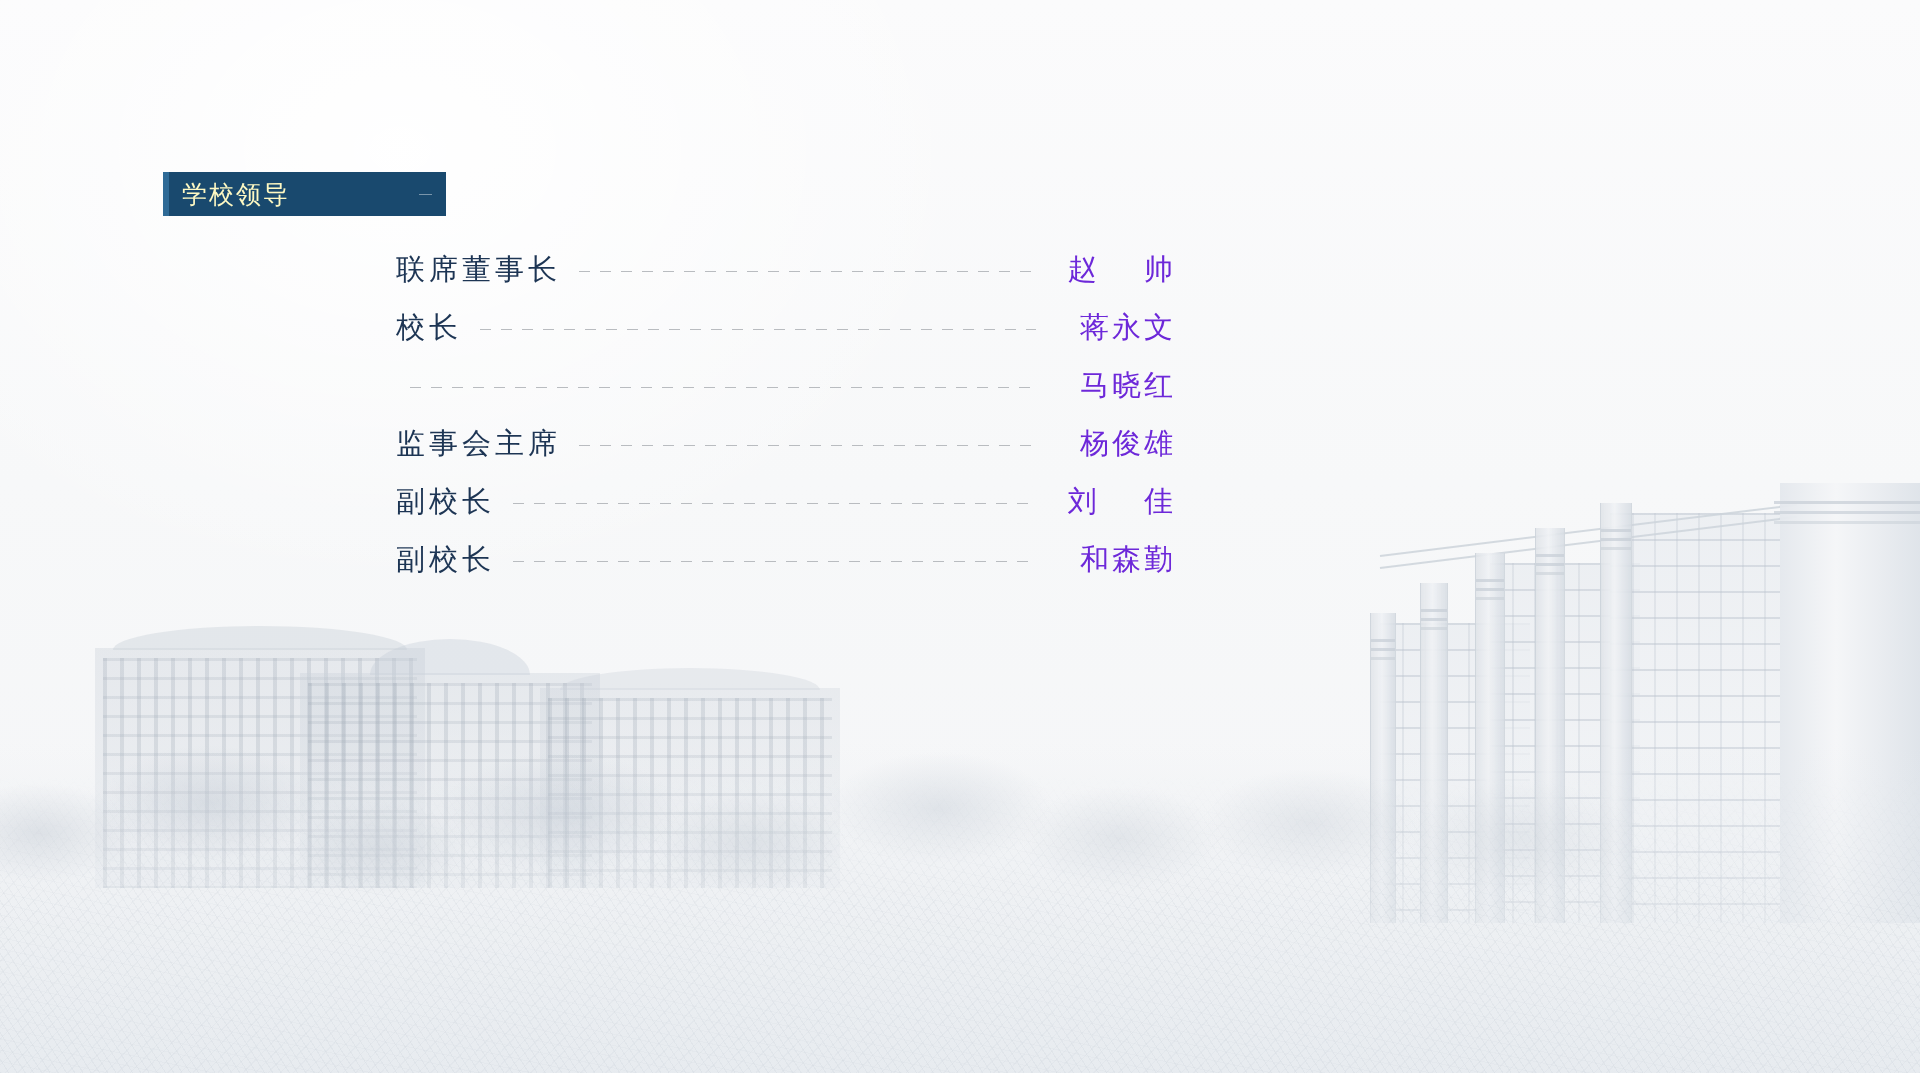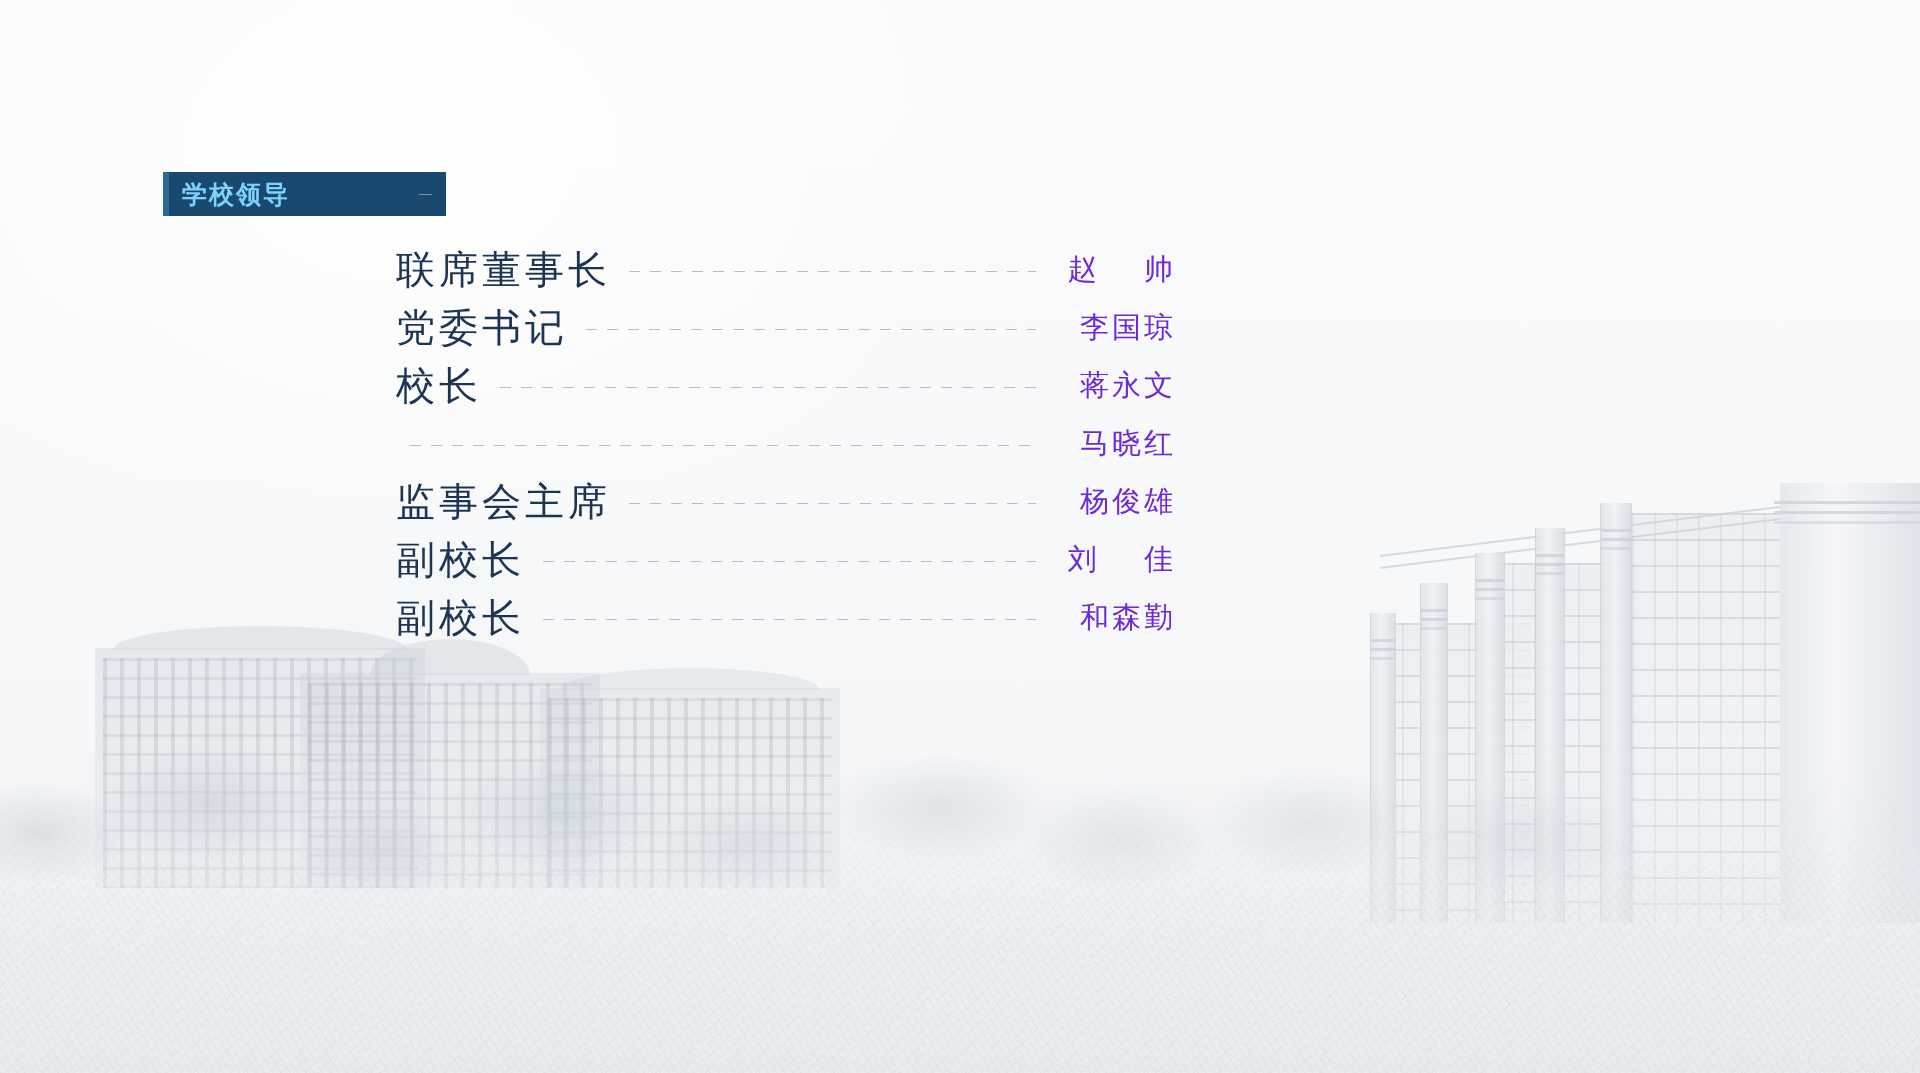--- a/index.html
+++ b/index.html
@@ -170,24 +170,24 @@
     align-items: center;
   }
   .header-accent {
     position: absolute;
     left: 0; top: 0;
     width: 6px; height: 100%;
     background: #2e6a96;
   }
   .header-title {
     margin-left: 19px;
-    color: #7dd3fc;
+    color: #fef9c3;
     font-size: 25px;
     letter-spacing: 2px;
-    font-weight: 700;
+    font-weight: 400;
     line-height: 1;
     white-space: nowrap;
   }
   .header-dash {
     position: absolute;
     right: 14px;
     top: 50%;
     width: 13px;
     height: 1px;
     background: rgba(255,255,255,0.42);
@@ -200,21 +200,21 @@
     top: 240px;
     width: 780px;
   }
   .leader-row {
     display: flex;
     align-items: center;
     height: 58px;
   }
   .leader-title {
     color: #1d3554;
-    font-size: 39px;
+    font-size: 29px;
     letter-spacing: 4px;
     white-space: nowrap;
     line-height: 1;
     padding-right: 4px;
   }
   .leader-dots {
     flex: 1 1 auto;
     height: 1px;
     margin: 0 14px;
     background-image: linear-gradient(90deg, #b9bcc0 0 11px, rgba(0,0,0,0) 11px 21px);
@@ -280,25 +280,20 @@
 </div>
 
 <div class="leader-list">
 
   <div class="leader-row">
     <span class="leader-title">联席董事长</span>
     <span class="leader-dots"></span>
     <span class="leader-name">赵    帅</span>
   </div>
 
-  <div class="leader-row">
-    <span class="leader-title">党委书记</span>
-    <span class="leader-dots"></span>
-    <span class="leader-name">李国琼</span>
-  </div>
 
   <div class="leader-row">
     <span class="leader-title">校长</span>
     <span class="leader-dots"></span>
     <span class="leader-name">蒋永文</span>
   </div>
 
   <div class="leader-row">
     <span class="leader-dots"></span>
     <span class="leader-name">马晓红</span>

